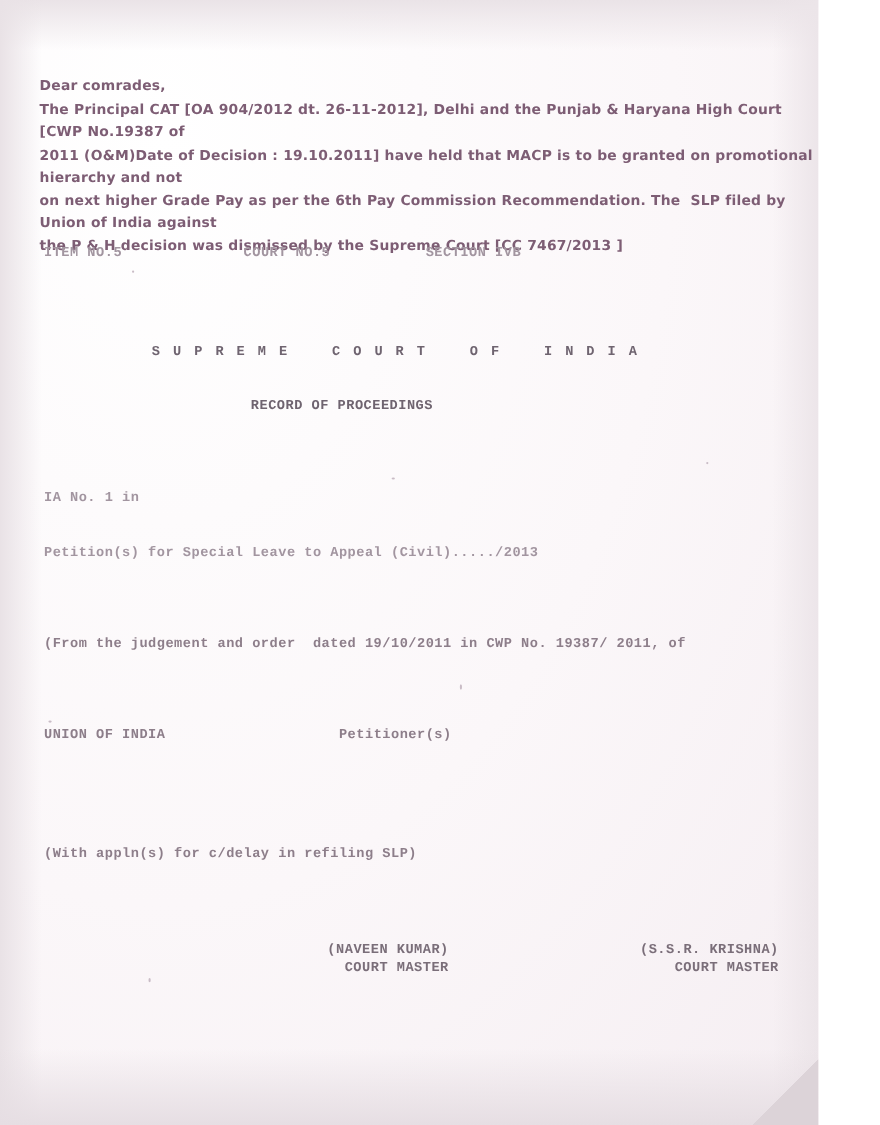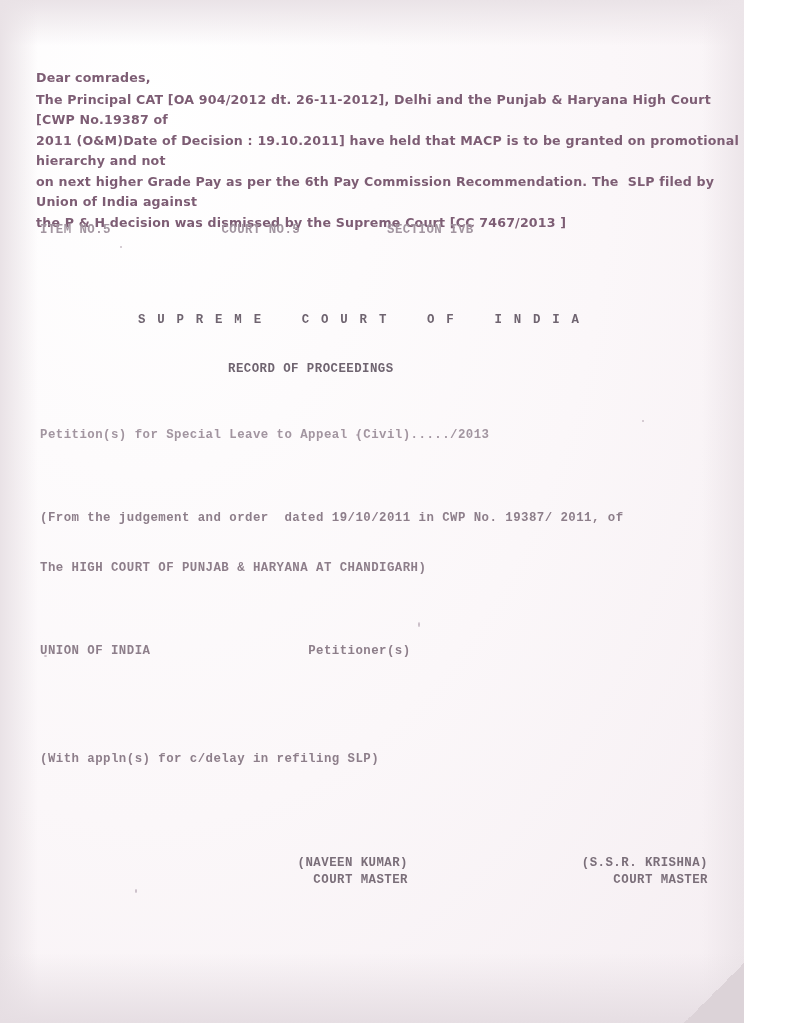--- a/index.html
+++ b/index.html
@@ -155,24 +155,24 @@
     <span class="hw-line">the P &amp; H decision was dismissed by the Supreme Court [CC 7467/2013 ]</span>
   </div>
 
   <div class="typed">
 
     <span class="blk faint"><span>ITEM NO.5</span>              <span>COURT NO.5</span>           <span>SECTION IVB</span></span>
 
     <span class="blk gap-lg headline dark" style="padding-left:98px;">S U P R E M E    C O U R T    O F    I N D I A</span>
     <span class="blk dark" style="padding-left:188px;">RECORD OF PROCEEDINGS</span>
 
+    <span class="blk gap-md faint">IA No. 1 in</span>
     <span class="blk faint">Petition(s) for Special Leave to Appeal (Civil)...../2013</span>
 
     <span class="blk gap-md">(From the judgement and order  dated 19/10/2011 in CWP No. 19387/ 2011, of</span>
-    <span class="blk">The HIGH COURT OF PUNJAB &amp; HARYANA AT CHANDIGARH)</span>
 
     <span class="blk gap-md"><span>UNION OF INDIA</span>                    <span>Petitioner(s)</span></span>
 
 
 
     <span class="blk gap-sm">(With appln(s) for c/delay in refiling SLP)</span>
 
     
 
     

